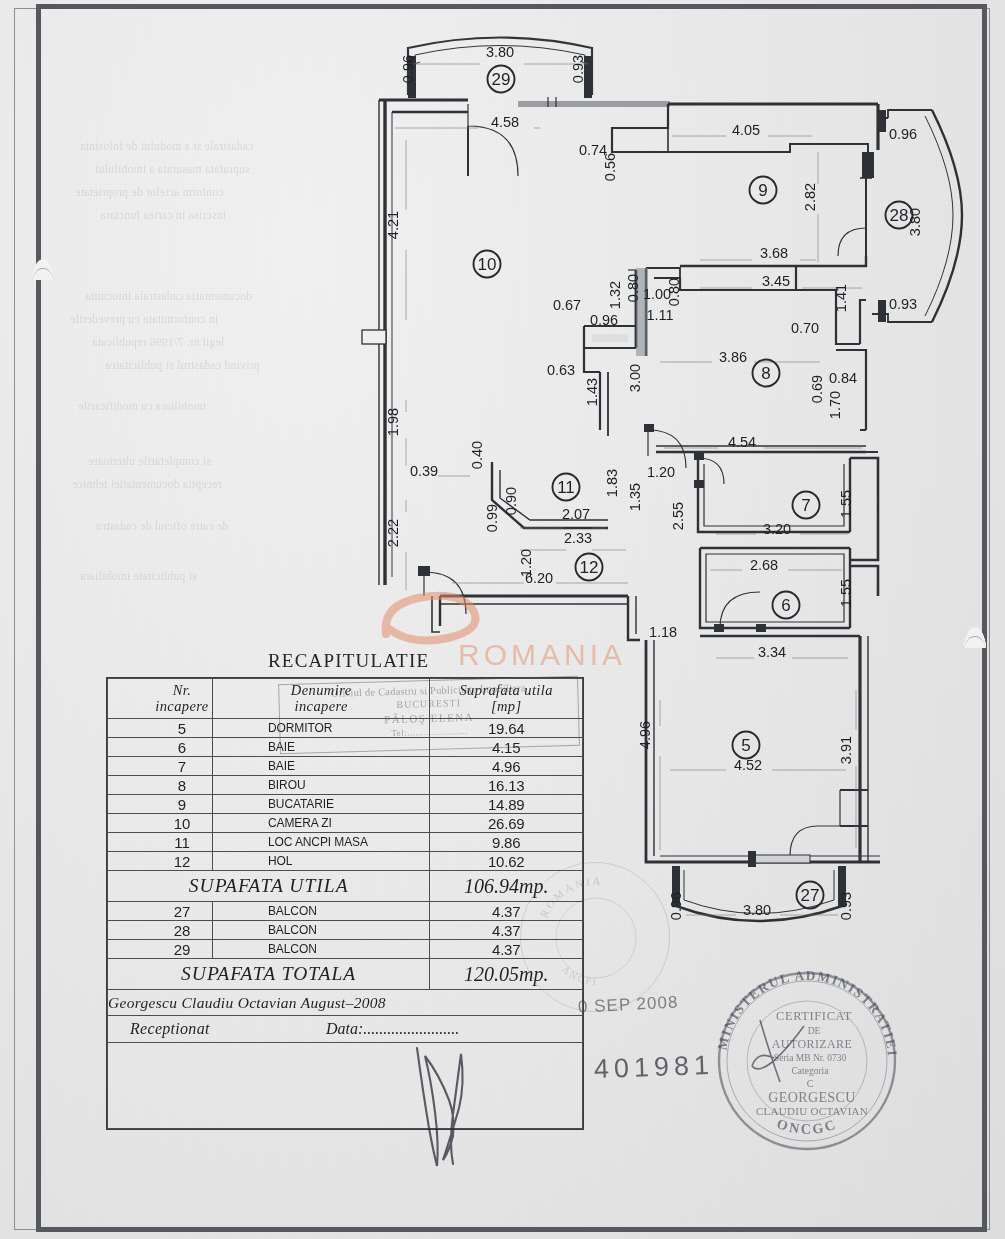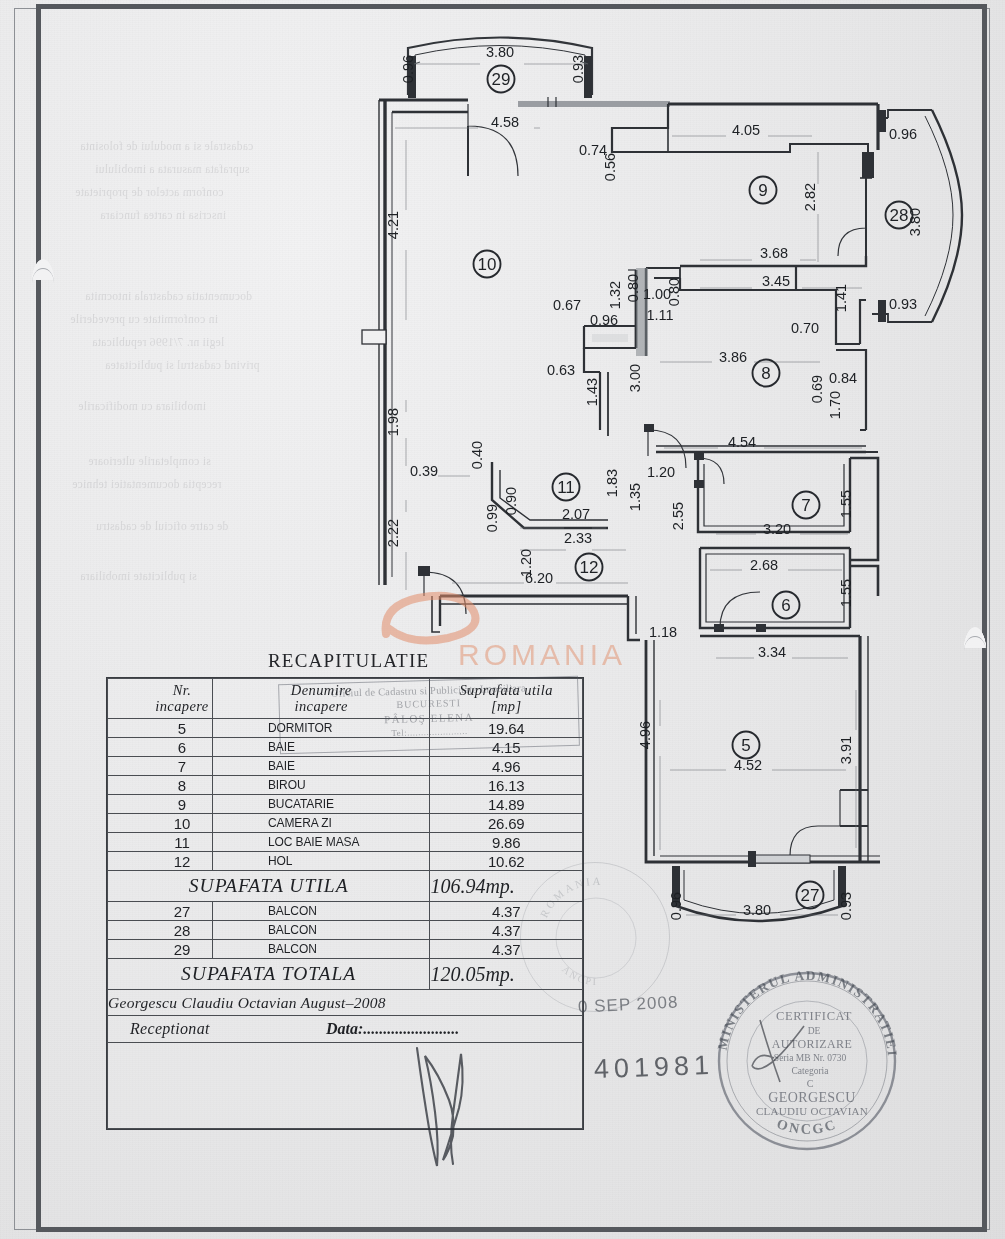--- a/index.html
+++ b/index.html
@@ -93,33 +93,33 @@
   }
   tbody tr td { height:19px; font-size:15px; }
   .num { text-align:center; font-size:15px; }
   .name { padding-left:55px; font-size:12px; letter-spacing:-.1px; }
   .val { text-align:center; font-size:15px; letter-spacing:-.2px; }
   tr.total td {
     height:31px; font-family:"Liberation Serif", serif; font-style:italic;
     font-size:19.5px; letter-spacing:1px;
   }
   tr.total .lbl { text-align:center; border-right:1px solid #4a4d52; }
-  tr.total .amt { text-align:left; font-size:20px; letter-spacing:0; }
+  tr.total .amt { text-align:center; font-size:20px; letter-spacing:0; }
   tr.sig td {
     height:26px; font-family:"Liberation Serif", serif; font-style:italic;
     font-size:15.5px; letter-spacing:.3px; 
   }
   tr.recep td{ height:27px; position:relative; }
   .recep-l{
     font-family:"Liberation Serif", serif; font-style:italic;
     font-size:16px; padding-left:22px; letter-spacing:.3px;
   }
   .recep-r{
     position:absolute; left:218px; top:4px;
-    font-family:"Liberation Serif", serif; font-style:italic; font-size:16px;font-weight:bold;
+    font-family:"Liberation Serif", serif; font-style:italic; font-size:16px;
   }
   tr.blank td { height:86px; }
   
   #office-stamp{
     position:absolute; left:172px; top:2px; width:300px; height:70px;
     border:1px solid rgba(80,85,95,.45);
     transform:rotate(-1.6deg);
     color:rgba(70,75,85,.45);
     font-family:"Liberation Serif", serif;
     text-align:center; overflow:hidden;
@@ -511,21 +511,21 @@
     <td class="c-den name">BUCATARIE</td>
     <td class="c-sup val">14.89</td>
   </tr>
   <tr>
     <td class="c-nr num">10</td>
     <td class="c-den name">CAMERA ZI</td>
     <td class="c-sup val">26.69</td>
   </tr>
   <tr>
     <td class="c-nr num">11</td>
-    <td class="c-den name">LOC BAIE MASA</td>
+    <td class="c-den name">LOC ANCPI MASA</td>
     <td class="c-sup val">9.86</td>
   </tr>
   <tr>
     <td class="c-nr num">12</td>
     <td class="c-den name">HOL</td>
     <td class="c-sup val">10.62</td>
   </tr>
         </tbody>
       <tbody>
         <tr class="total">

